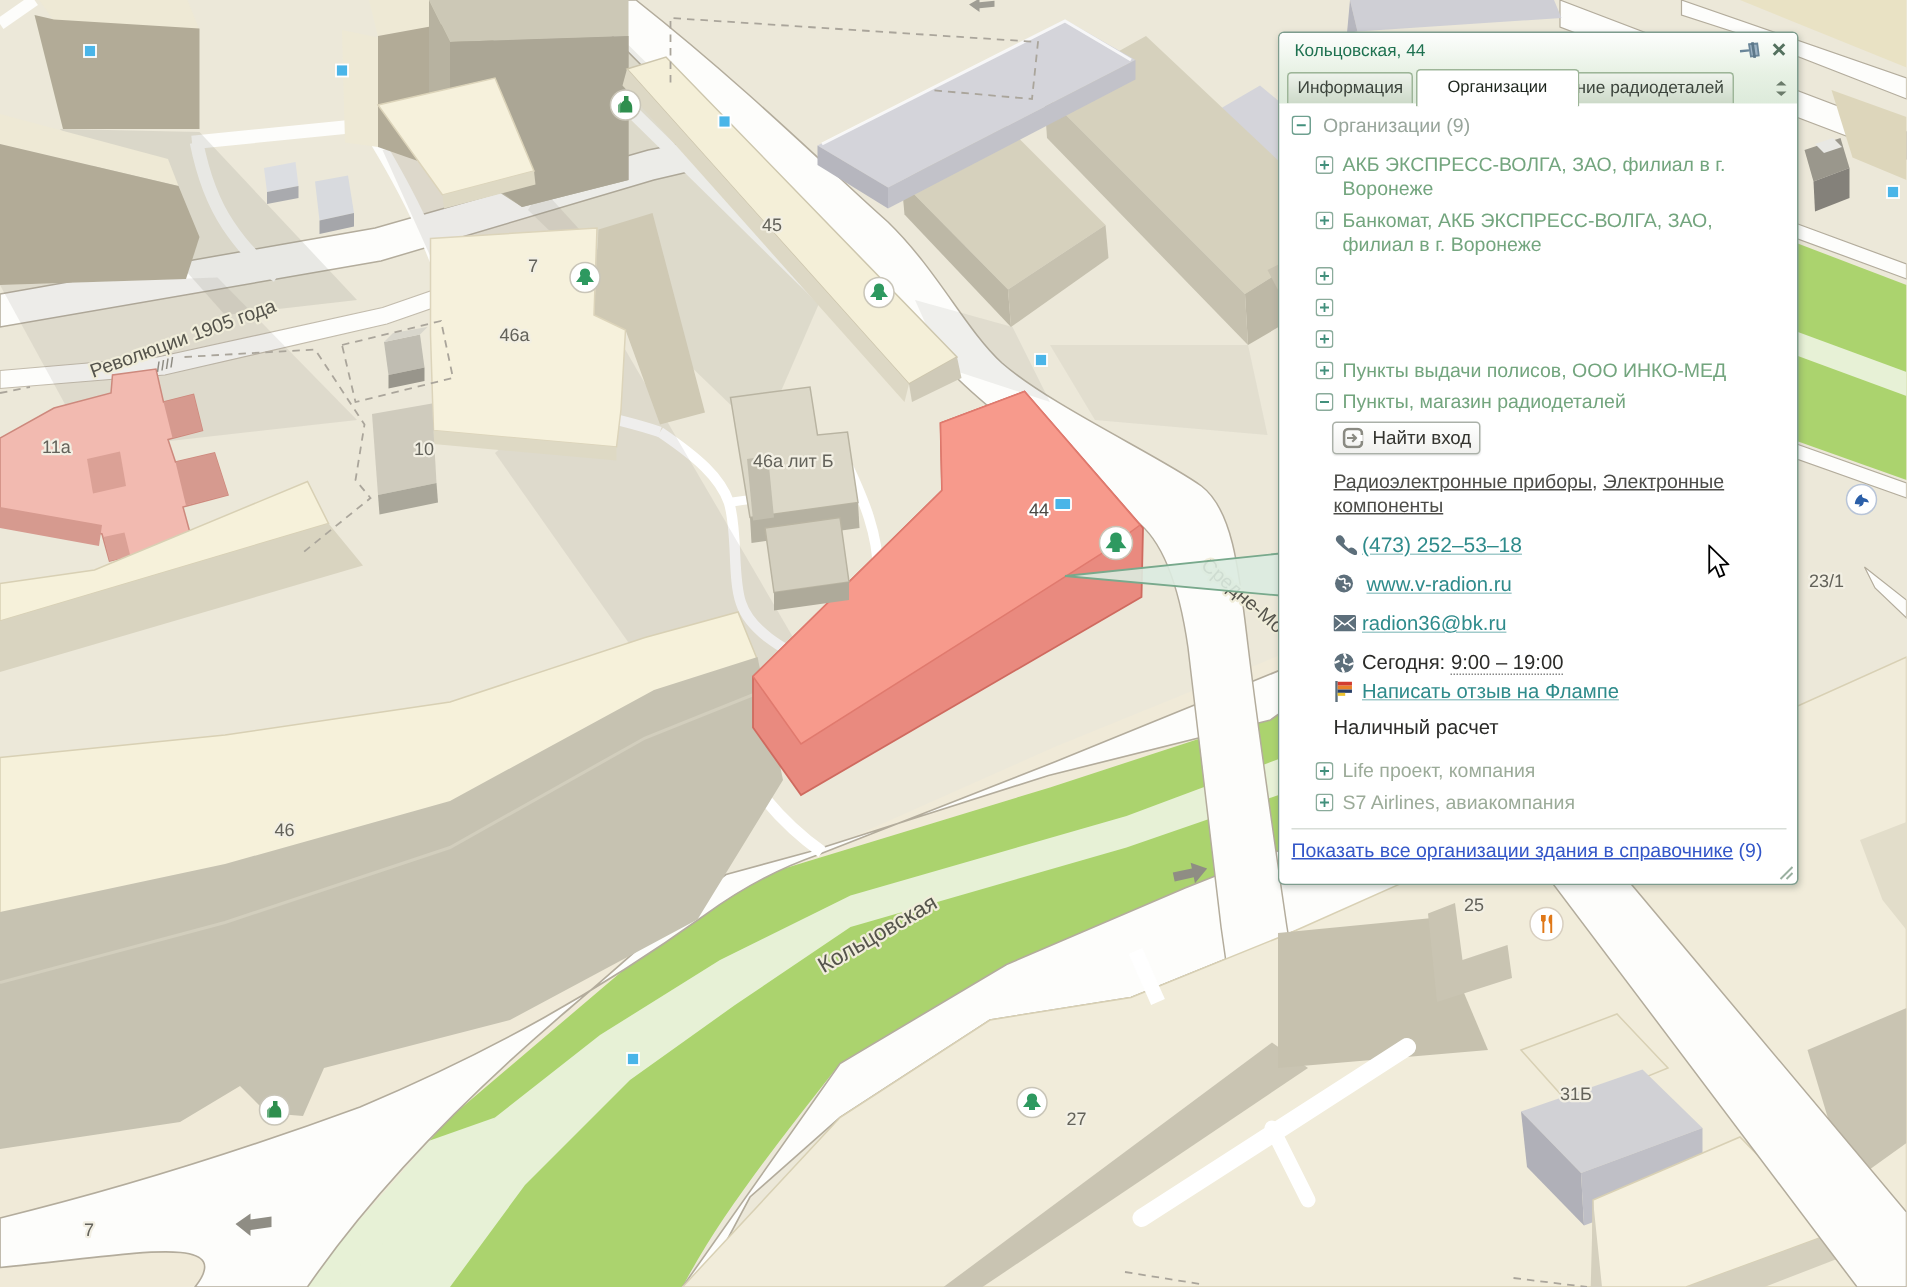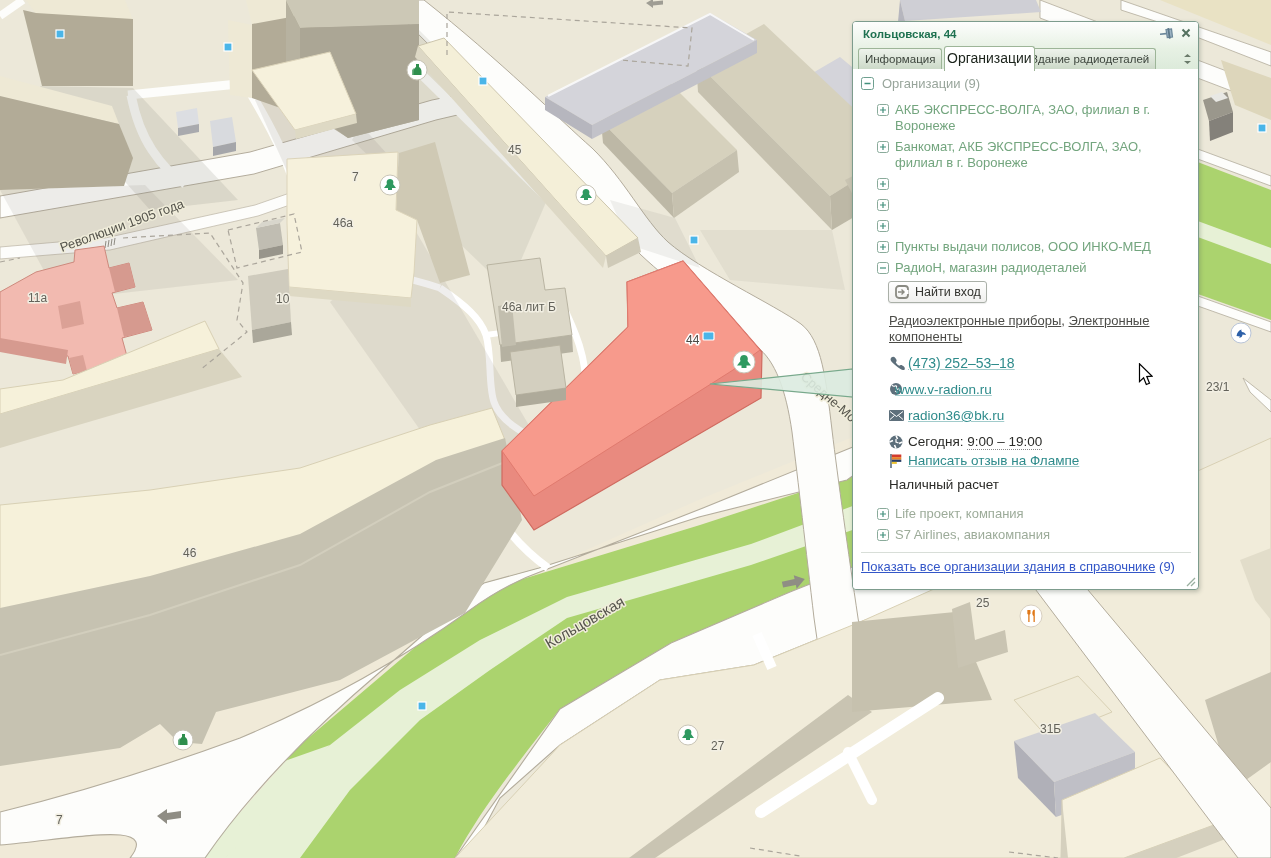--- a/index.html
+++ b/index.html
@@ -335,37 +335,37 @@
       <path d="M-3,-6 L-3,-2 M-1.2,-6 L-1.2,-2 M-2.1,-6 L-2.1,6 M-3.2,-2.2 L-1,-2.2" stroke="#e07818" stroke-width="1.3" fill="none"></path>
       <path d="M2.5,-6 C1,-5 1,-1 2.5,0 L2.5,6 L3.8,6 L3.8,-6 C3.2,-6.3 2.8,-6.2 2.5,-6 Z" fill="#e07818"></path>
     </g>
   </g>
 </svg>
 
 <div id="popup" style="position:absolute;left:852px;top:21px;width:345px;height:567px;background:#ffffff;border:1px solid #7d9c8d;border-radius:4px;box-shadow:1px 2px 4px rgba(90,100,90,0.35);">
 
   <div style="position:absolute;left:0;top:0;right:0;height:48px;background:linear-gradient(#fdfefd,#e7f1e4 55%,#dceada);border-radius:3px 3px 0 0;"></div>
 
-  <div style="position:absolute;left:10px;top:6px;font-size:11.5px;font-weight:bold;color:#1e7150;text-align:center;">Кольцовская, 44</div>
+  <div style="position:absolute;left:10px;top:6px;font-size:11.5px;font-weight:normal;color:#1e7150;text-align:center;">Кольцовская, 44</div>
 
   <svg style="position:absolute;left:306px;top:4px;" width="16" height="15" viewBox="0 0 16 15">
     <path d="M1,8.2 L7,7.6" stroke="#6a8699" stroke-width="1.6"></path>
     <path d="M7,3.5 L12.5,3 L13.5,11 L8.3,11.7 Z" fill="#9db3c4" stroke="#6a8699" stroke-width="1.2"></path>
     <path d="M9.2,2.2 L10.8,12.6" stroke="#5d7889" stroke-width="1.8"></path>
   </svg>
 
   <svg style="position:absolute;left:328px;top:6px;" width="10" height="10" viewBox="0 0 10 10">
     <path d="M1.5,1.5 L8.5,8.5 M8.5,1.5 L1.5,8.5" stroke="#54715f" stroke-width="2"></path>
   </svg>
 
   <div style="position:absolute;left:5px;top:26px;height:21px;font-size:12px;color:#3c443c;">
 
     <span style="position:absolute;left:0;top:0;height:20px;line-height:20px;padding:0 6px;font-size:11.5px;background:linear-gradient(#eef3ec,#ccd9c8);border:1px solid #9db598;border-bottom:none;border-radius:3px 3px 0 0;white-space:nowrap;">Информация</span>
 
-    <span style="position:absolute;left:86px;top:-2px;height:24px;line-height:22px;padding:0 2px;font-size:14px;background:#ffffff;border:1px solid #9db598;border-bottom:none;border-radius:3px 3px 0 0;white-space:nowrap;color:#1c241c;z-index:3;">Организации</span>
+    <span style="position:absolute;left:86px;top:-2px;height:24px;line-height:22px;padding:0 20px;font-size:11px;background:#ffffff;border:1px solid #9db598;border-bottom:none;border-radius:3px 3px 0 0;white-space:nowrap;color:#1c241c;z-index:3;">Организации</span>
 
     <span style="position:absolute;left:166px;top:0;height:20px;line-height:20px;padding:0 6px;font-size:11.5px;background:linear-gradient(#eef3ec,#ccd9c8);border:1px solid #9db598;border-bottom:none;border-radius:3px 3px 0 0;white-space:nowrap;">Здание радиодеталей</span>
   </div>
 
   <svg style="position:absolute;left:330px;top:32px;" width="9" height="10" viewBox="0 0 9 10">
     <path d="M1,3 L4.5,0 L8,3 Z M1,7 L4.5,10 L8,7 Z" fill="#6b7b6b"></path>
   </svg>
 
   <div style="position:absolute;left:0;top:47px;right:0;bottom:0;background:#fff;border-radius:0 0 4px 4px;overflow:hidden;font-size:13px;">
 
@@ -406,21 +406,21 @@
     <svg style="position:absolute;left:24px;top:172px;" width="12" height="12" viewBox="0 0 12 12">
         <rect x="0.5" y="0.5" width="11" height="11" rx="2" fill="#fff" stroke="#8aab9b"></rect>
         <path d="M3,6 L9,6 M6,3 L6,9" stroke="#42907c" stroke-width="1.2"></path>
       </svg>
     <div style="position:absolute;left:42px;top:170px;width:300px;line-height:16px;color:#73a57e;white-space:nowrap;">Пункты выдачи полисов, ООО ИНКО-МЕД</div>
 
     <svg style="position:absolute;left:24px;top:193px;" width="12" height="12" viewBox="0 0 12 12">
         <rect x="0.5" y="0.5" width="11" height="11" rx="2" fill="#fff" stroke="#8aab9b"></rect>
         <path d="M3,6 L9,6" stroke="#42907c" stroke-width="1.2"></path>
       </svg>
-    <div style="position:absolute;left:42px;top:191px;width:300px;line-height:16px;color:#73a57e;white-space:nowrap;">РадиоН, магазин радиодеталей</div>
+    <div style="position:absolute;left:42px;top:191px;width:300px;line-height:16px;color:#73a57e;white-space:nowrap;">Пункты, магазин радиодеталей</div>
 
     <div style="position:absolute;left:35px;top:212px;width:97px;height:20px;border:1px solid #aab0a8;border-radius:3px;background:linear-gradient(#ffffff,#f0f0ee);box-shadow:0 1px 1px rgba(0,0,0,0.08);">
       <svg style="position:absolute;left:6px;top:3px;" width="14" height="14" viewBox="0 0 14 14">
           <rect x="1" y="1" width="12" height="12" rx="3" fill="none" stroke="#8a8a82" stroke-width="1.8"></rect>
           <path d="M3,7 L9,7 M6.5,4.5 L9,7 L6.5,9.5" stroke="#8a8a82" stroke-width="1.4" fill="none"></path>
           <rect x="10" y="5" width="3.5" height="4" fill="#fff"></rect>
         </svg>
       <span style="position:absolute;left:26px;top:3px;font-size:12.5px;color:#33332e;">Найти вход</span>
     </div>
 
@@ -429,21 +429,21 @@
     <svg style="position:absolute;left:37px;top:287px;" width="15" height="14" viewBox="0 0 15 14">
         <path d="M1.2,5.2 C0.2,3.8 0.4,2.2 1.6,1.3 C2.8,0.4 4.4,0.7 5.3,2 L6.2,3.3 C6.9,4.3 6.7,5.6 5.8,6.4 C6.7,7.8 7.8,8.9 9.2,9.8 C10,8.9 11.3,8.7 12.3,9.4 L13.6,10.3 C14.9,11.2 15.2,12.8 14.3,14 L12.8,14 C9,12.5 4,8.5 1.2,5.2 Z" fill="#5d6f7b"></path>
       </svg>
     <a style="position:absolute;left:55px;top:286px;font-size:14px;color:#2e8b8b;text-decoration:underline;text-decoration-color:rgba(46,139,139,0.45);">(473) 252–53–18</a>
 
     <svg style="position:absolute;left:36px;top:313px;" width="14" height="14" viewBox="0 0 14 14">
         <circle cx="7" cy="7" r="6" fill="#5d6f7b"></circle>
         <path d="M3,3 C4,4.5 5,4.5 6,4 C7,3.5 8,4 7.5,5.5 C7,7 8,7.5 9.5,7 C11,6.5 11.5,7.5 10.5,9" stroke="#fff" stroke-width="1.1" fill="none"></path>
         <path d="M6,9.5 C7,9 8.5,9.5 8,11" stroke="#fff" stroke-width="1.1" fill="none"></path>
       </svg>
-    <a style="position:absolute;left:42px;top:313px;font-size:13.5px;color:#2e8b8b;text-decoration:underline;text-decoration-color:rgba(46,139,139,0.45);">www.v-radion.ru</a>
+    <a style="position:absolute;left:58px;top:313px;font-size:13.5px;color:#2e8b8b;text-decoration:underline;text-decoration-color:rgba(46,139,139,0.45);">www.v-radion.ru</a>
 
     <svg style="position:absolute;left:36px;top:341px;" width="15" height="11" viewBox="0 0 15 11">
         <rect x="0" y="0" width="15" height="11" rx="1" fill="#5d6f7b"></rect>
         <path d="M1,1.5 L7.5,6.5 L14,1.5 M1,9.5 L5.5,5.5 M14,9.5 L9.5,5.5" stroke="#fff" stroke-width="1" fill="none"></path>
       </svg>
     <a style="position:absolute;left:55px;top:339px;font-size:13.5px;color:#2e8b8b;text-decoration:underline;text-decoration-color:rgba(46,139,139,0.45);">radion36@bk.ru</a>
 
     <svg style="position:absolute;left:36px;top:366px;" width="14" height="14" viewBox="0 0 14 14">
         <circle cx="7" cy="7" r="6.5" fill="#5d6f7b"></circle>
         <path d="M7,0.5 L8.5,4 M13.5,7 L10,8.5 M7,13.5 L5.5,10 M0.5,7 L4,5.5" stroke="#fff" stroke-width="1.6"></path>

